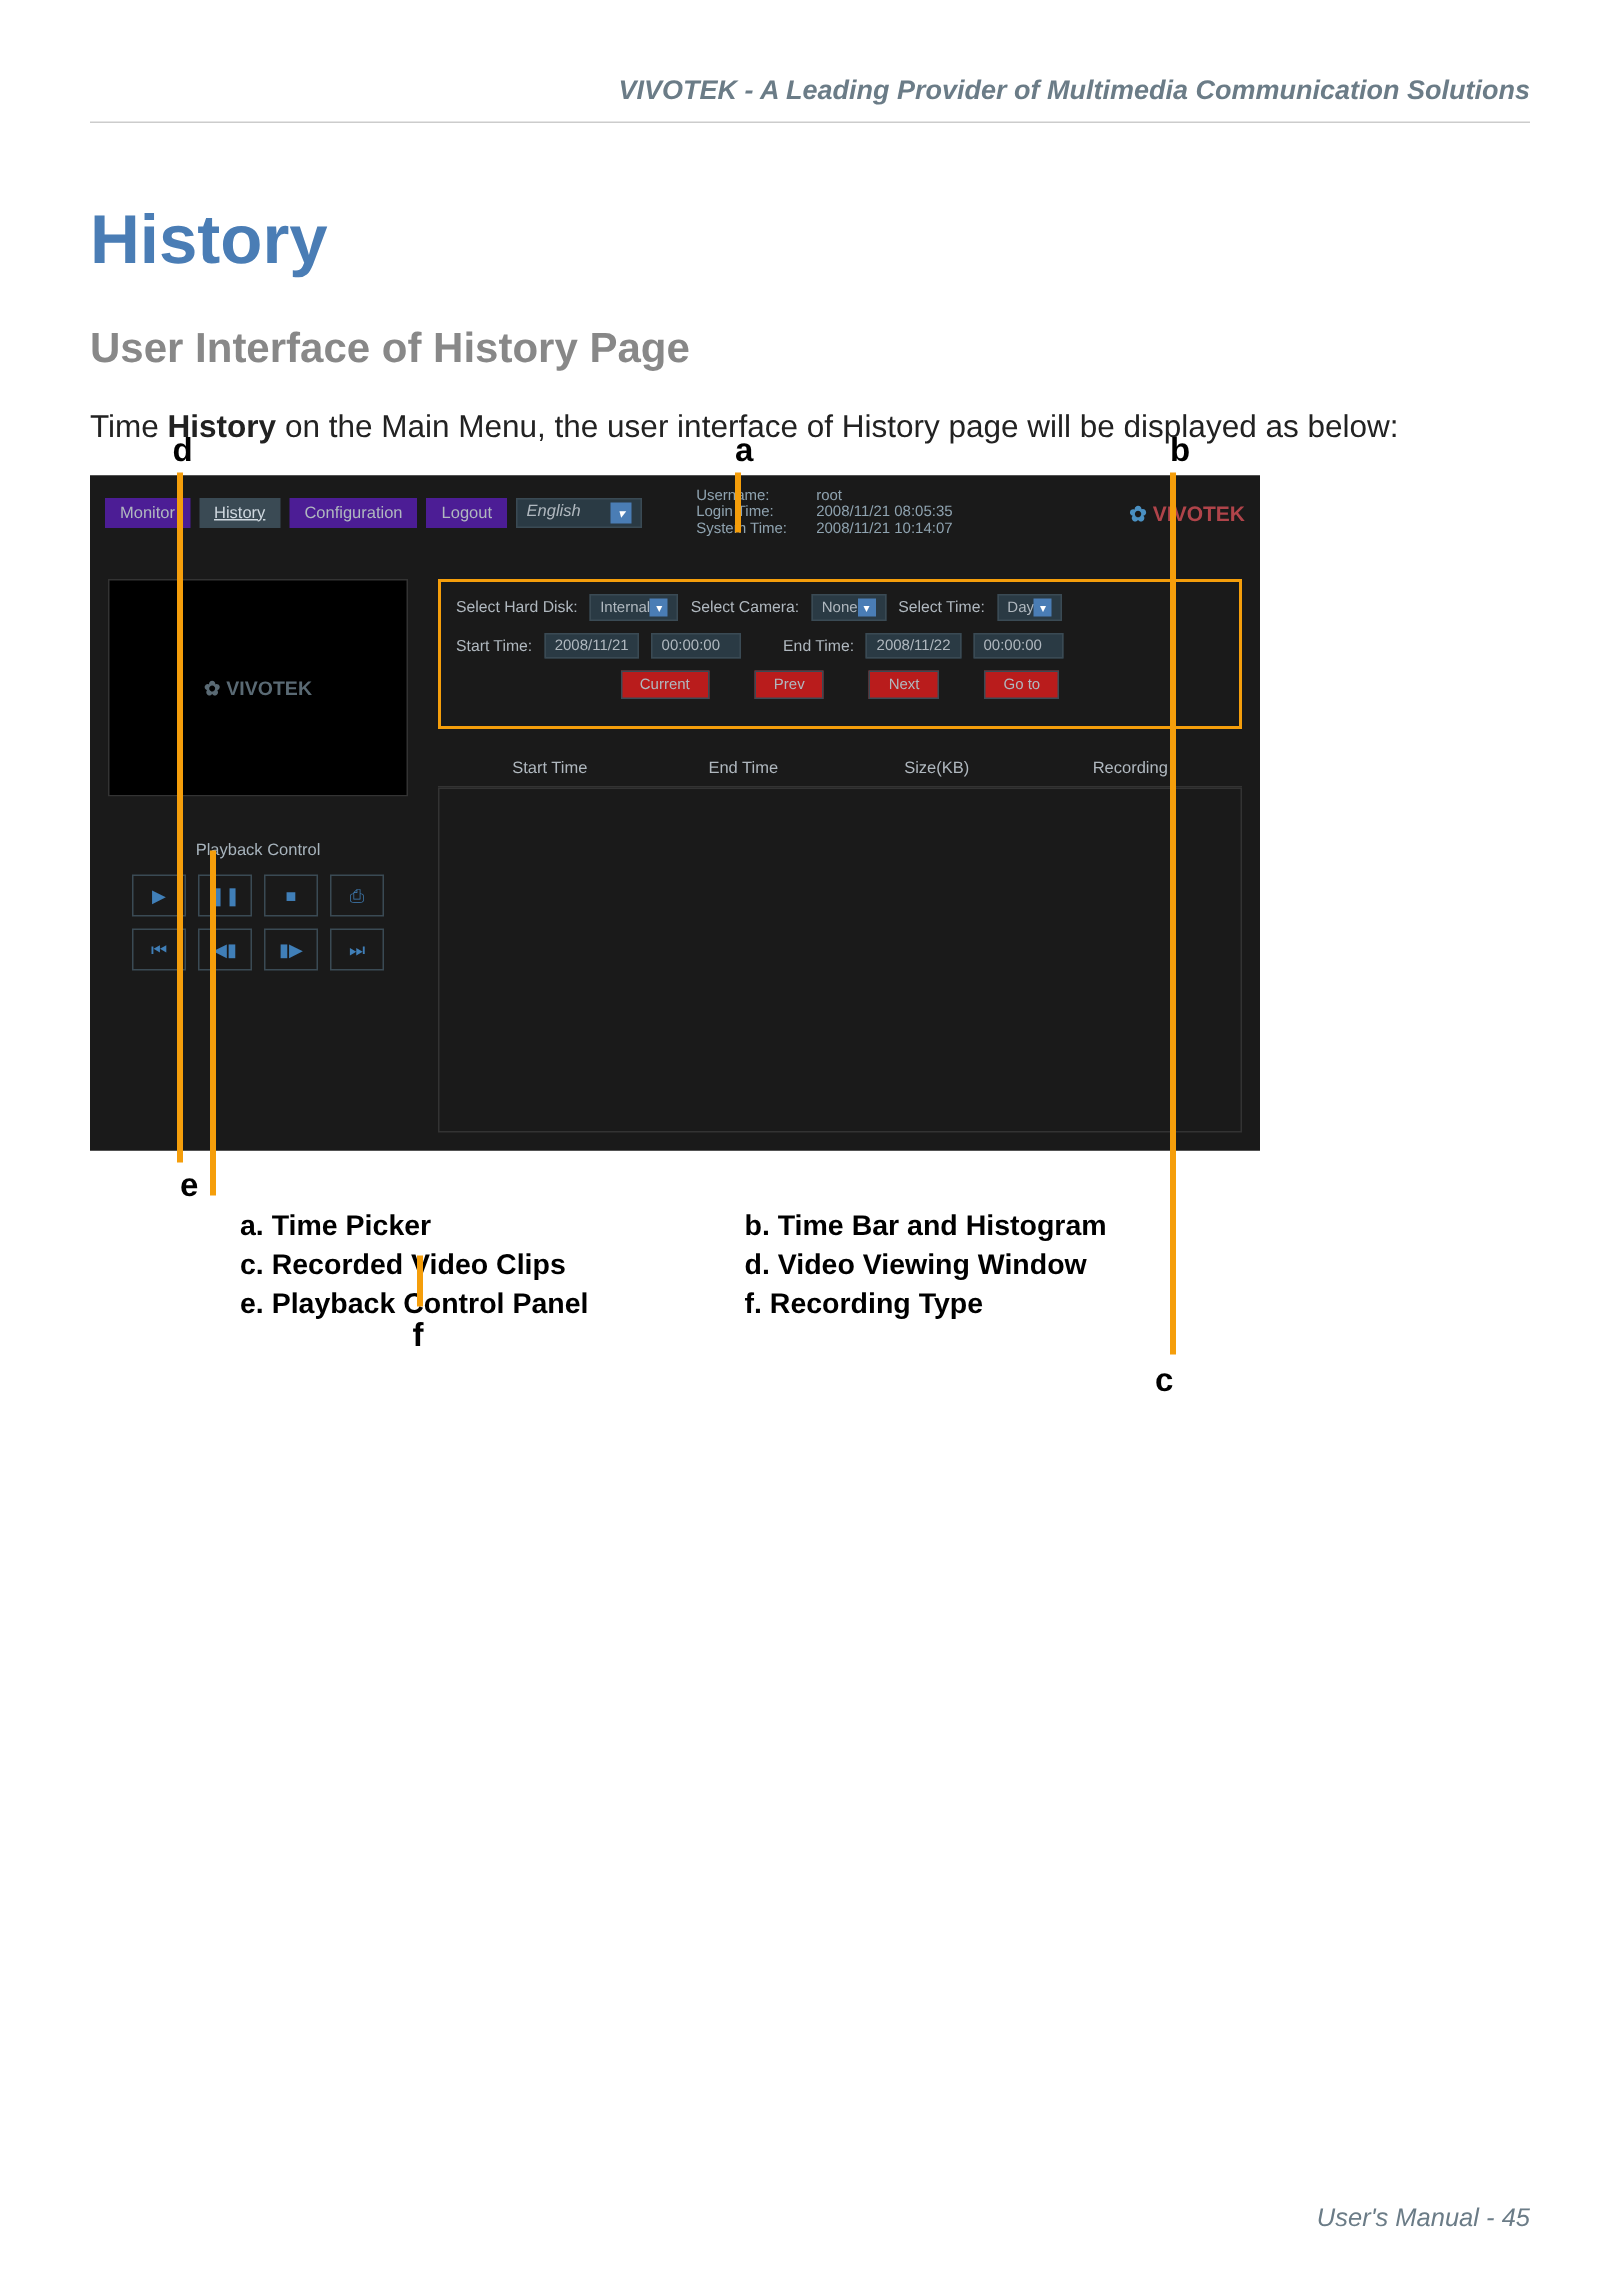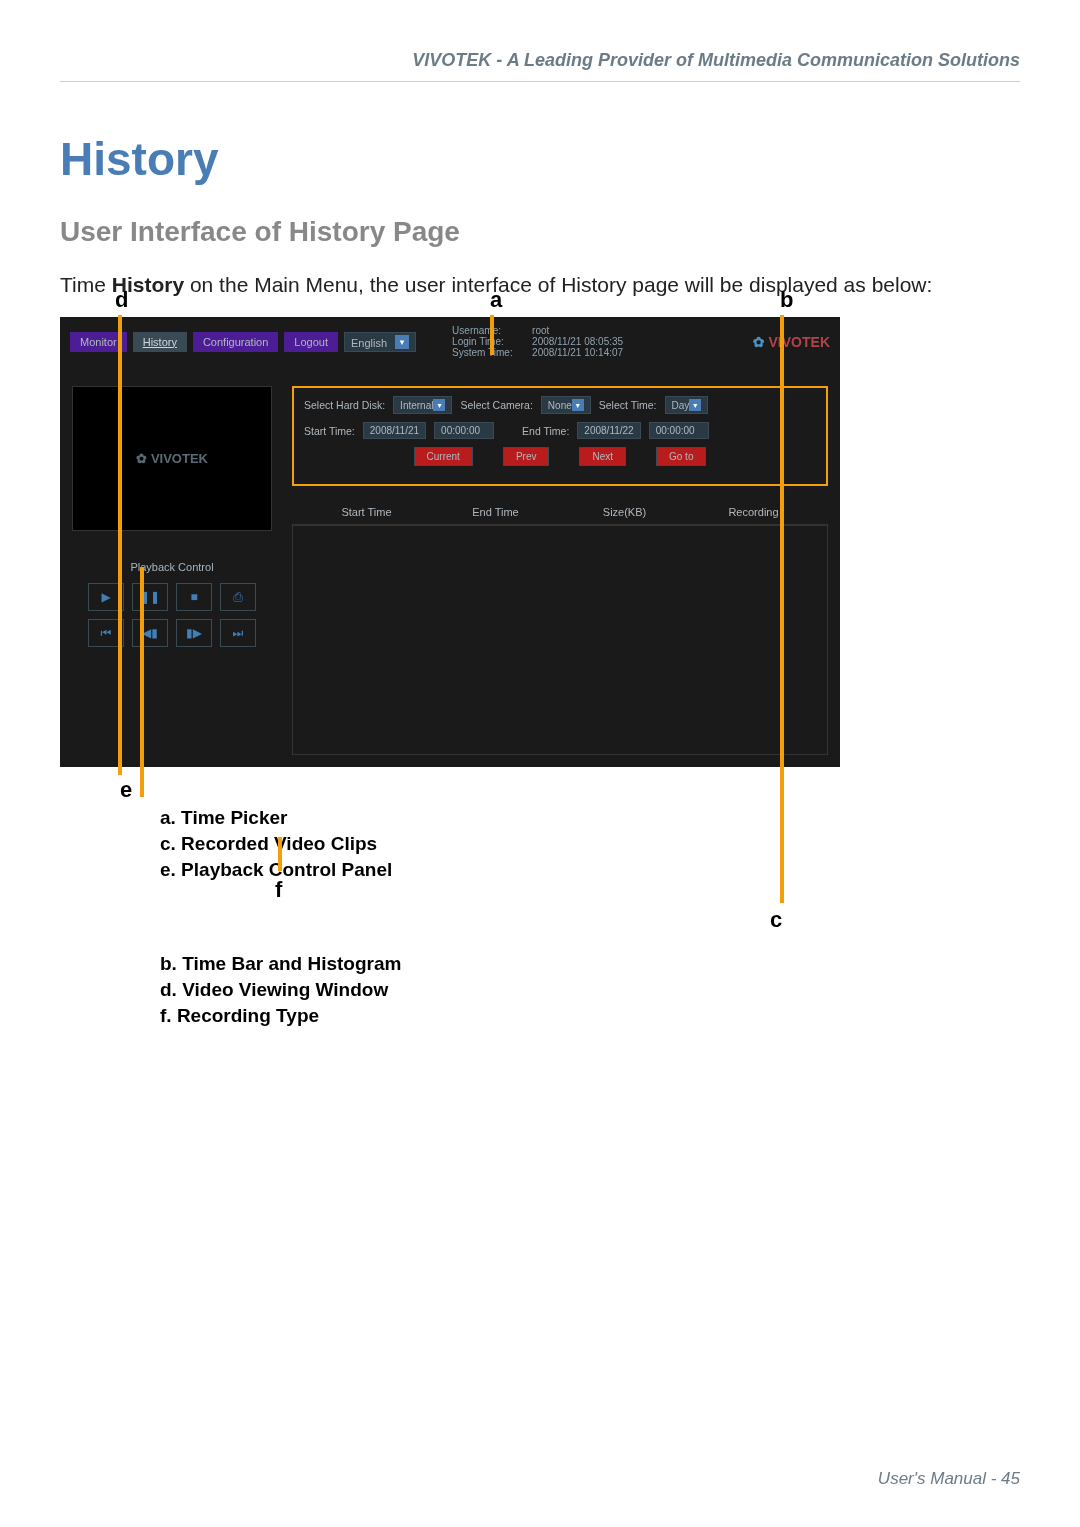--- a/index.html
+++ b/index.html
@@ -25,21 +25,21 @@
 .ol-d { top: -2px; left: 58px; height: 460px; z-index:20; }
 .ol-a { top: -2px; left: 430px; height: 40px; z-index:20;}
 .ol-b { top: -2px; left: 720px; height: 588px; z-index:20;}
 .ol-e { top: 250px; left: 80px; height: 230px; z-index:20;}
 .ol-f { top: 520px; left: 218px; height: 34px; z-index:20;}
 
 .app { width: 780px; background: #1a1a1a; position: relative; }
 .menu-bar { display: flex; align-items: center; padding: 8px 10px; gap: 6px; background: #1a1a1a; }
 .menu-btn { background: #4c1d95; color: #b0b8bf; font-size: 11px; padding: 4px 10px; border: none; cursor: pointer; }
 .menu-btn.active { background: #3a4a54; text-decoration: underline; color: #cfd8df; }
-.lang-select { background: #2a3a44; color: #b0b8bf; font-size: 11px; padding: 2px 6px; border: 1px solid #3a4a54; display: flex; align-items: flex-end; gap: 8px; }
+.lang-select { background: #2a3a44; color: #b0b8bf; font-size: 11px; padding: 2px 6px; border: 1px solid #3a4a54; display: flex; align-items: flex-start; gap: 20px; font-style: italic; }
 .lang-arrow { background: #4a7db5; width: 14px; height: 14px; display: flex; align-items: center; justify-content: center; font-size: 9px; color: #fff; }
 .info-block { color: #8fa3b0; font-size: 10px; margin-left: 30px; }
 .info-row { display: flex; gap: 8px; }
 .info-label { min-width: 72px; }
 .logo-area { margin-left: auto; color: #b0444a; font-weight: bold; font-size: 14px; display: flex; align-items: center; gap: 4px; }
 .logo-leaf { color: #4a90c2; }
 
 .main-area { display: flex; padding: 20px 12px 12px 12px; gap: 20px; background: #1a1a1a; }
 .left-panel { width: 200px; }
 .video-view { width: 200px; height: 145px; background: #000; display: flex; align-items: center; justify-content: center; border: 1px solid #333; }
@@ -68,21 +68,21 @@
 
 .legend-bar { display: flex; align-items: center; gap: 10px; padding: 10px 12px 12px 12px; background: #1a1a1a; color: #b0b8bf; font-size: 11px; }
 .swatch { width: 20px; height: 12px; display: inline-block; }
 .sw-empty { background: #3a4a54; }
 .sw-cache { background: #1e6b5a; }
 .sw-scheduled { background: #e8c934; }
 .sw-motion { background: #e07a2e; }
 .sw-alarm { background: #c92a2a; }
 .sw-manual { background: #3273dc; }
 
-.annot-table { display: flex; font-size: 19px; font-weight: bold; color: #000; margin-top: 40px; margin-left: 100px; gap: 72px; flex-direction: column; }
+.annot-table { display: flex; font-size: 19px; font-weight: bold; color: #000; margin-top: 40px; margin-left: 100px; gap: 104px; }
 .annot-col { display: flex; flex-direction: column; gap: 4px; }
 
 .footer { position: absolute; bottom: 38px; right: 60px; font-style: italic; color: #6b7c87; font-size: 17px; }
 </style>
 </head>
 <body>
 
 <div class="page">
 
   <div class="header-line">VIVOTEK - A Leading Provider of Multimedia Communication Solutions</div>

